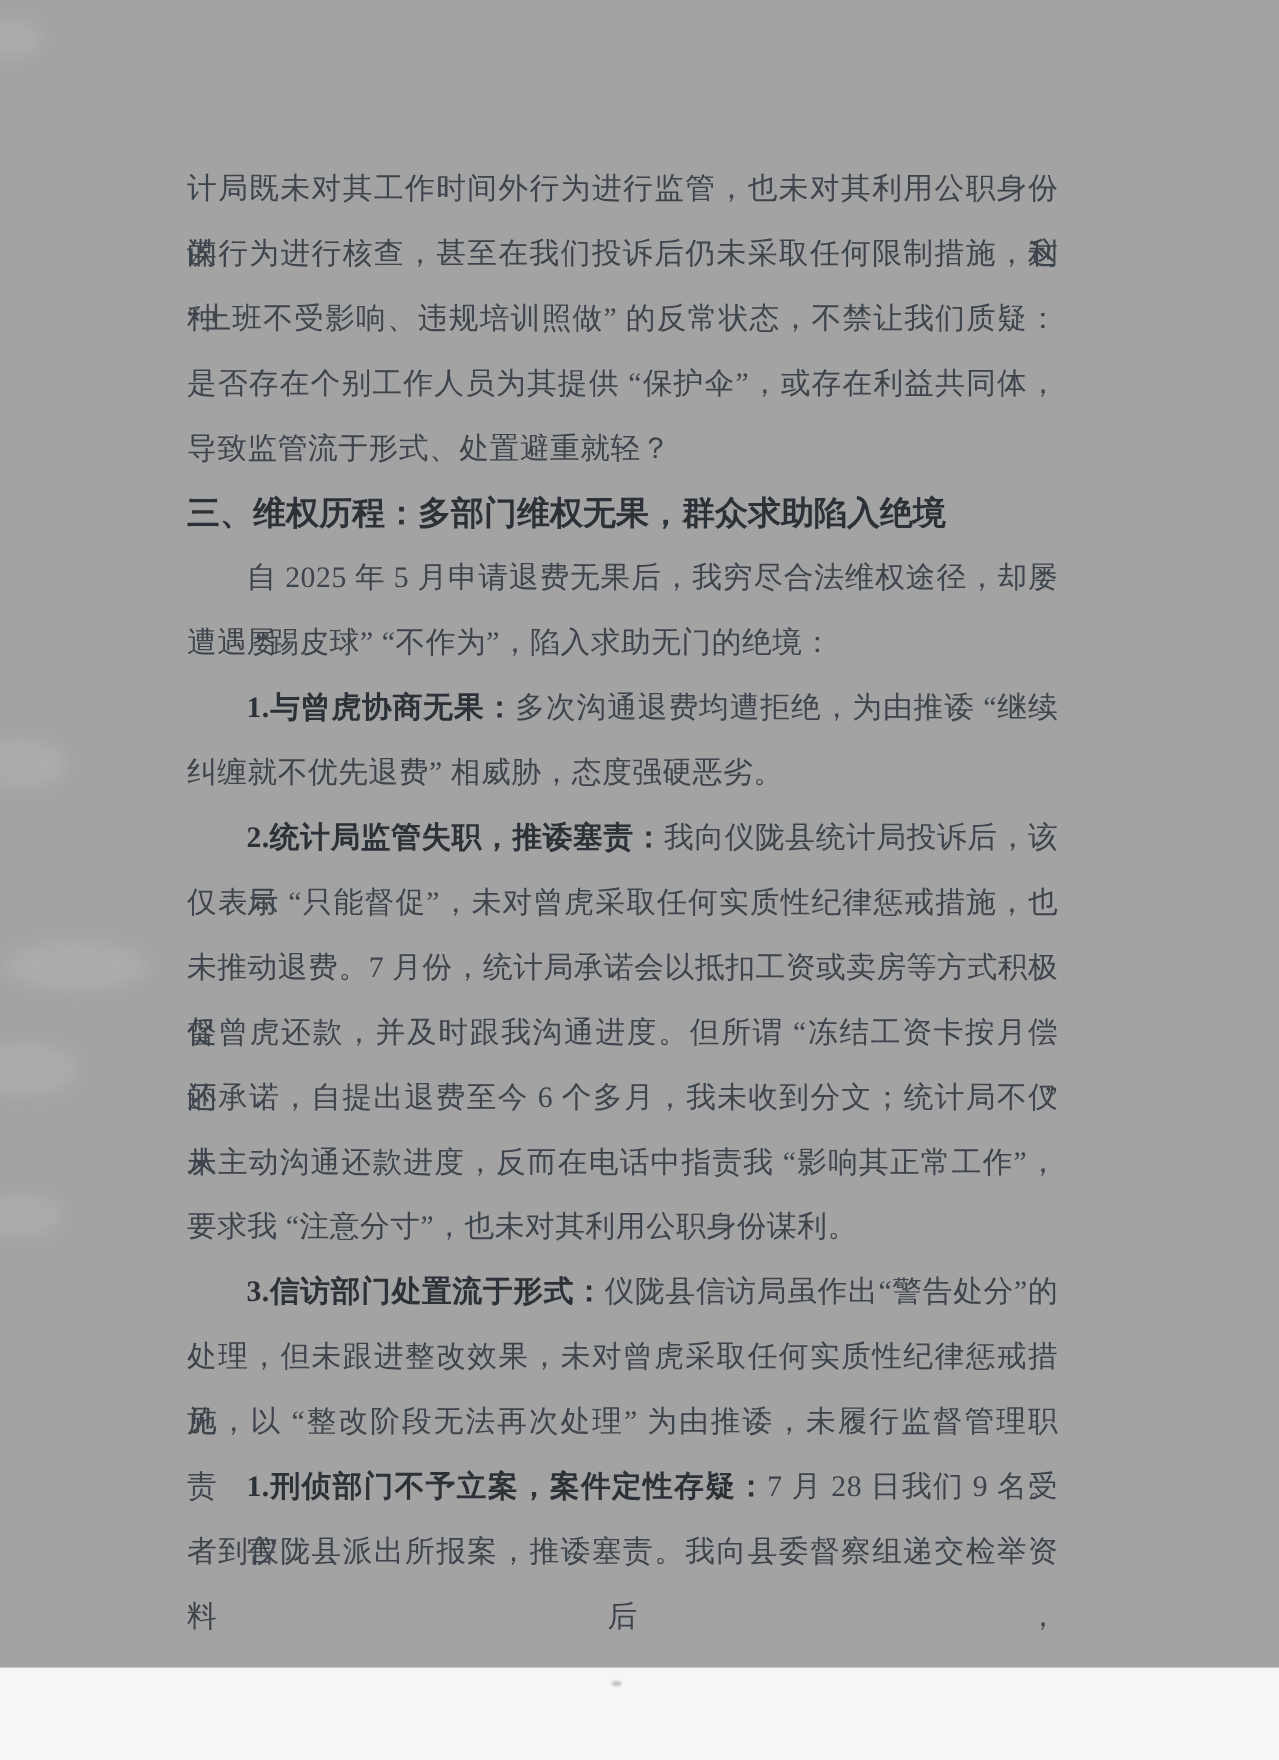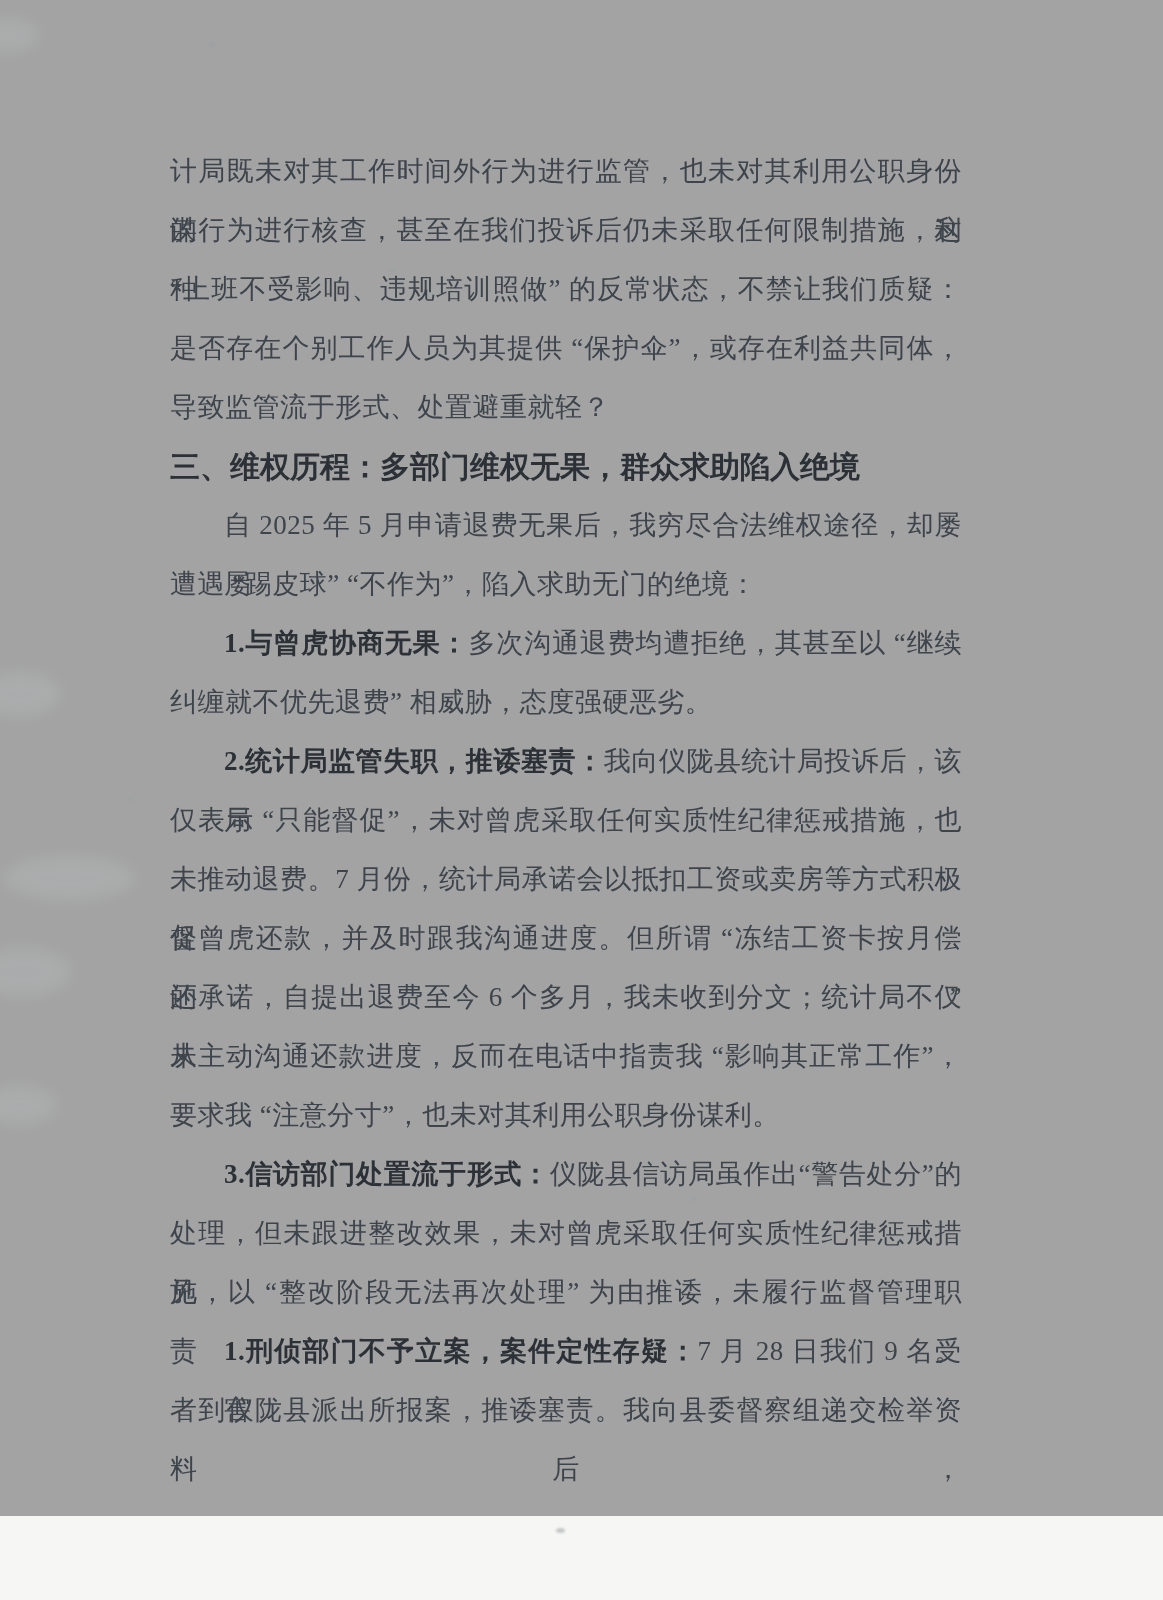--- a/index.html
+++ b/index.html
@@ -85,21 +85,21 @@
     <div class="line j"><b></b><span>的行为进行核查，甚至在我们投诉后仍未采取任何限制措施，这种</span></div>
     <div class="line j"><b></b><span>“上班不受影响、违规培训照做” 的反常状态，不禁让我们质疑：</span></div>
     <div class="line j"><b></b><span>是否存在个别工作人员为其提供 “保护伞”，或存在利益共同体，</span></div>
     <div class="line"><b></b><span>导致监管流于形式、处置避重就轻？</span></div>
 
     <div class="line heading"><b>三、维权历程：多部门维权无果，群众求助陷入绝境</b><span></span></div>
 
     <div class="line j indent"><b></b><span>自 2025 年 5 月申请退费无果后，我穷尽合法维权途径，却屡屡</span></div>
     <div class="line"><b></b><span>遭遇 “踢皮球” “不作为”，陷入求助无门的绝境：</span></div>
 
-    <div class="line j indent"><b>1.与曾虎协商无果：</b><span>多次沟通退费均遭拒绝，其甚至以 “继续</span></div>
+    <div class="line j indent"><b>1.与曾虎协商无果：</b><span>多次沟通退费均遭拒绝，为由推诿 “继续</span></div>
     <div class="line"><b></b><span>纠缠就不优先退费” 相威胁，态度强硬恶劣。</span></div>
 
     <div class="line j indent"><b>2.统计局监管失职，推诿塞责：</b><span>我向仪陇县统计局投诉后，该局</span></div>
     <div class="line j"><b></b><span>仅表示 “只能督促”，未对曾虎采取任何实质性纪律惩戒措施，也</span></div>
     <div class="line j"><b></b><span>未推动退费。7 月份，统计局承诺会以抵扣工资或卖房等方式积极督</span></div>
     <div class="line j"><b></b><span>促曾虎还款，并及时跟我沟通进度。但所谓 “冻结工资卡按月偿还”</span></div>
     <div class="line j"><b></b><span>的承诺，自提出退费至今 6 个多月，我未收到分文；统计局不仅从</span></div>
     <div class="line j"><b></b><span>未主动沟通还款进度，反而在电话中指责我 “影响其正常工作”，</span></div>
     <div class="line"><b></b><span>要求我 “注意分寸”，也未对其利用公职身份谋利。</span></div>
 

